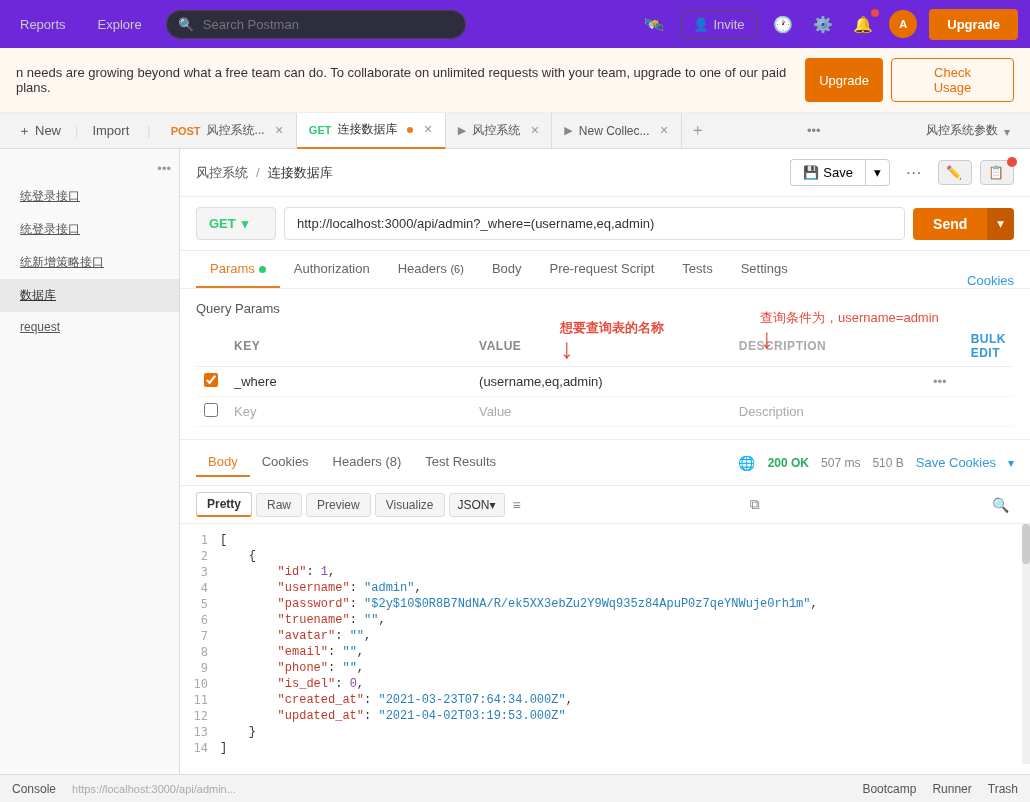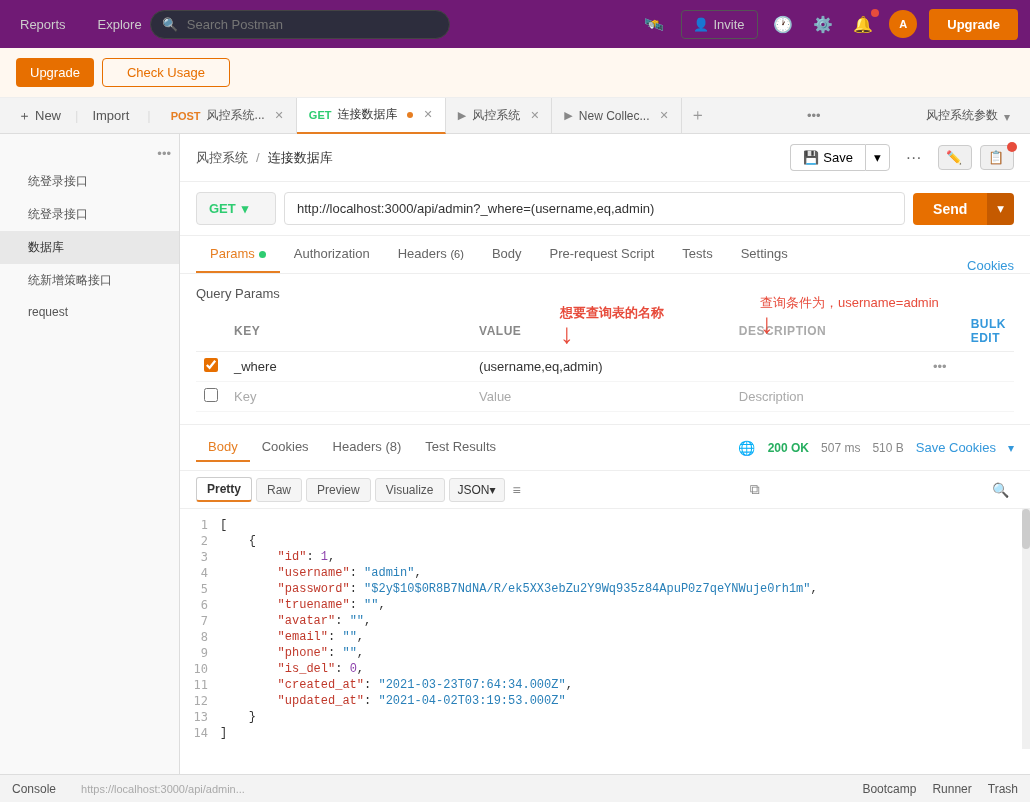--- a/index.html
+++ b/index.html
@@ -1,20 +1,20 @@
 <!DOCTYPE html>
 <html><head>
   <meta charset="utf-8">
   <style>
     * { box-sizing: border-box; margin: 0; padding: 0; }
     body { font-family: -apple-system, BlinkMacSystemFont, 'Segoe UI', sans-serif; font-size: 13px; background: #1a1a2e; color: #333; overflow: hidden; }
     
     
     .top-nav {
-      display: flex; align-items: center; background: #701a75; height: 48px; padding: 0 12px; 
+      display: flex; align-items: center; background: #6d28d9; height: 48px; padding: 0 12px; gap: 16px;
     }
     .nav-links { display: flex; gap: 16px; }
     .nav-link { color: #ccc; cursor: pointer; font-size: 13px; padding: 4px 8px; }
     .search-bar {
       flex: 1; max-width: 300px; display: flex; align-items: center;
       background: #2d2d3d; border-radius: 20px; padding: 6px 12px; gap: 8px;
       border: 1px solid #444;
     }
     .search-bar input { background: transparent; border: none; outline: none; color: #aaa; font-size: 13px; width: 100%; }
     .nav-right { display: flex; align-items: center; gap: 12px; margin-left: auto; }
@@ -42,21 +42,21 @@
     .tab.active { background: #fff; border-bottom: 2px solid #fff; color: #333; }
     .tab .method-post { color: #e67e22; font-weight: bold; font-size: 11px; }
     .tab .method-get { color: #2ecc71; font-weight: bold; font-size: 11px; }
     .tab .dot-orange { width: 6px; height: 6px; border-radius: 50%; background: #e67e22; }
     .tab-play { color: #888; font-size: 11px; }
     .tab-more { margin-left: auto; color: #888; cursor: pointer; padding: 4px 8px; }
     .tab-collection { margin-left: auto; display: flex; align-items: flex-end; gap: 6px; color: #555; font-size: 12px; padding: 0 12px; }
     
     
     .sidebar { width: 180px; background: #f9f9f9; border-right: 1px solid #ddd; padding: 8px 0; overflow-y: auto; flex-shrink: 0; }
-    .sidebar-item { padding: 8px 28px; cursor: pointer; font-size: 12px; color: #555; display: flex; align-items: center; gap: 6px; }
+    .sidebar-item { padding: 8px 20px; cursor: pointer; font-size: 12px; color: #555; display: flex; align-items: center; gap: 6px; text-decoration: underline; }
     .sidebar-item.active { background: #e8e8e8; color: #333; }
     
     
     .request-panel { flex: 1; background: #fff; overflow-y: auto; display: flex; flex-direction: column; }
     
     
     .breadcrumb-row { display: flex; align-items: center; padding: 10px 16px; gap: 8px; border-bottom: 1px solid #eee; }
     .breadcrumb-text { color: #555; font-size: 13px; }
     .breadcrumb-sep { color: #999; }
     .breadcrumb-current { color: #333; font-size: 13px; font-weight: 500; }
@@ -118,21 +118,21 @@
     .json-bracket { color: #333; }
     
     
     .format-toolbar { display: flex; align-items: center; padding: 6px 16px; border-bottom: 1px solid #eee; gap: 4px; }
     .fmt-btn { background: #f5f5f5; border: 1px solid #ddd; padding: 4px 10px; border-radius: 3px; cursor: pointer; font-size: 12px; color: #555; }
     .fmt-btn.active { background: #fff; border-color: #ccc; color: #333; font-weight: 600; border-bottom: 2px solid #e67e22; }
     .fmt-select { background: #f5f5f5; border: 1px solid #ddd; padding: 4px 8px; border-radius: 3px; cursor: pointer; font-size: 12px; display: flex; align-items: center; gap: 0; }
     .fmt-icon { color: #888; cursor: pointer; padding: 4px; font-size: 14px; margin-left: auto; }
     
     
-    .bottom-bar { position: fixed; bottom: 0; width: 100%; background: #f3f3f3; border-top: 1px solid #ddd; height: 28px; display: flex; align-items: center; padding: 0 12px; gap: 25px; font-size: 12px; color: #555; }
+    .bottom-bar { position: fixed; bottom: 0; width: 100%; background: #f3f3f3; border-top: 1px solid #ddd; height: 28px; display: flex; align-items: center; padding: 0 12px; gap: 16px; font-size: 12px; color: #555; }
     .bottom-bar-right { margin-left: auto; display: flex; gap: 16px; }
     
     .input-placeholder { color: #aaa; }
   </style>
 </head>
 <body>
 
 <div class="top-nav">
   <div class="nav-links">
     <span class="nav-link">Reports</span>
@@ -153,20 +153,21 @@
     <span class="icon-btn" style="position:relative;">
       🔔
       <span style="position:absolute;top:-2px;right:-2px;width:8px;height:8px;background:#e74c3c;border-radius:50%;"></span>
     </span>
     <div class="avatar">A</div>
     <button class="btn-upgrade">Upgrade</button>
   </div>
 </div>
 
 <div class="upgrade-banner">
+  <span>n needs are growing beyond what a free team can do. To collaborate on unlimited requests with your team, upgrade to one of our paid plans.</span>
   <div class="banner-actions">
     <button class="btn-banner-upgrade">Upgrade</button>
     <button class="btn-check-usage">Check Usage</button>
   </div>
 </div>
 
 <div class="tabs-row">
   <button class="tab-btn-new">
     <span>＋</span>
     <span>New</span>
@@ -214,25 +215,25 @@
   <div class="sidebar">
     <div style="display:flex;align-items:center;justify-content:flex-end;padding:4px 8px;">
       <span style="color:#999;cursor:pointer;">•••</span>
     </div>
     <div class="sidebar-item">
       <span>统登录接口</span>
     </div>
     <div class="sidebar-item">
       <span>统登录接口</span>
     </div>
+    <div class="sidebar-item">
+      <span>统新增策略接口</span>
+    </div>
     <div class="sidebar-item active">
       <span>数据库</span>
-    </div>
-    <div class="sidebar-item">
-      <span>统新增策略接口</span>
     </div>
     <div class="sidebar-item">
       <span>request</span>
     </div>
   </div>
 
   <div class="request-panel">
 
     <div class="breadcrumb-row">
       <span class="breadcrumb-text">风控系统</span>

